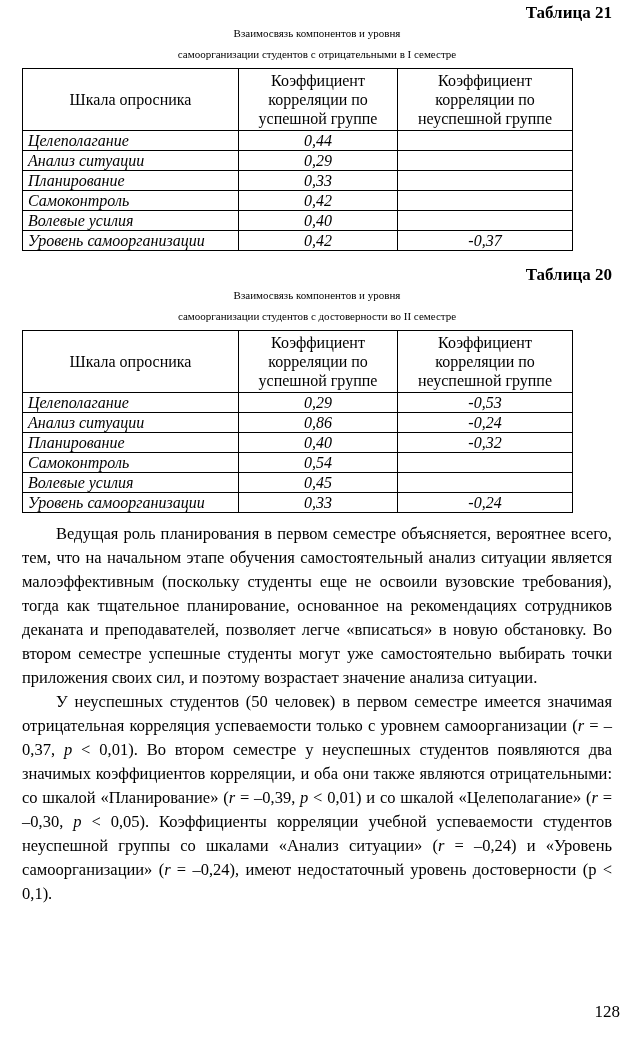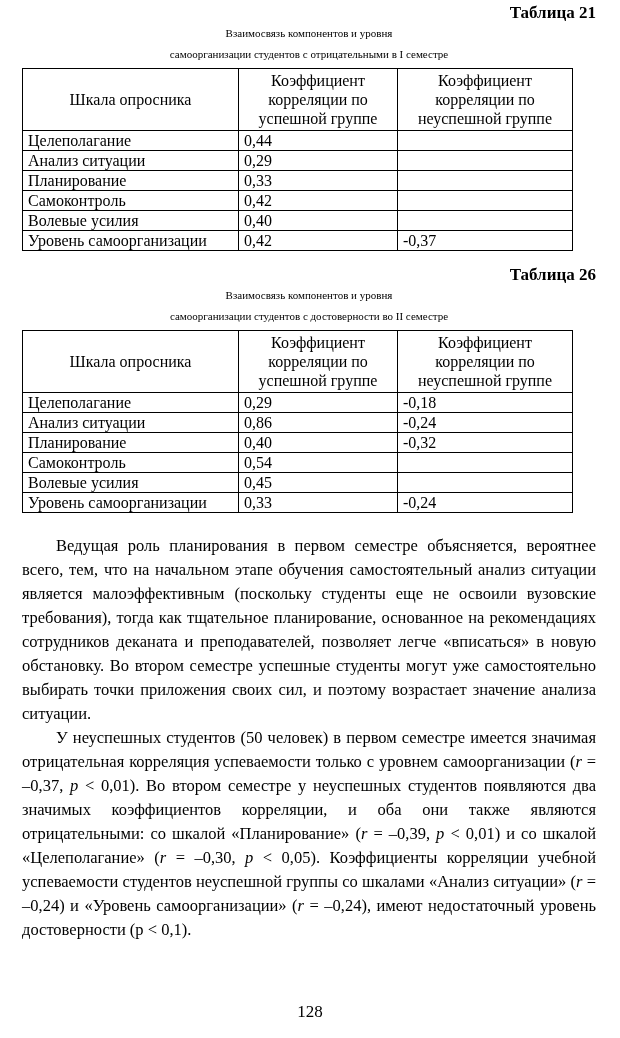--- a/index.html
+++ b/index.html
@@ -5,21 +5,21 @@
   * { box-sizing: border-box; }
   html, body { margin: 0; padding: 0; background: #ffffff; }
   .page {
     width: 620px;
     height: 1038px;
     position: relative;
     overflow: hidden;
     background: #ffffff;
     color: #000000;
     font-family: "Liberation Serif", "DejaVu Serif", serif;
-    padding: 3px 24px 0 22px;
+    padding: 3px 8px 0 22px;
   }
   .tbl-label {
     font-size: 17px;
     font-weight: bold;
     text-align: right;
     line-height: 20px;
   }
   .tbl-label.second { margin-top: 14px; }
   .tbl-caption {
     font-size: 11px;
@@ -41,37 +41,38 @@
     text-align: center;
     vertical-align: middle;
     line-height: 19px;
     padding: 2px 4px;
     margin-left: 25px;
   }
   table.data td {
     height: 20px;
     line-height: 19px;
     padding: 0 5px;
+    font-style: italic;
   }
   td.c1 { text-align: left; }
-  td.c2, td.c3 { }
-  .body-text { margin-top: 21px; }
+  td.c2, td.c3 { text-align: center; }
+  .body-text { margin-top: 9px; }
   p.body-para {
     margin: 0;
     font-size: 16.5px;
     line-height: 24px;
     text-align: justify;
     text-indent: 34px;
   }
   .page-number {
     position: absolute;
     left: 0;
     right: 0;
     bottom: 16px;
-    text-align: center;
+    text-align: right;
     font-size: 17px;
   }
 </style>
 </head>
 <body>
 
 <div class="page">
 
   <div class="tbl-label">Таблица 21</div>
   <div class="tbl-caption">
@@ -118,21 +119,21 @@
         <td class="c3"></td>
       </tr>
       <tr>
         <td class="c1">Уровень самоорганизации</td>
         <td class="c2">0,42</td>
         <td class="c3">-0,37</td>
       </tr>
     </tbody>
   </table>
 
-  <div class="tbl-label second">Таблица 26</div>
+  <div class="tbl-label second">Таблица 20</div>
   <div class="tbl-caption">
     <div>Взаимосвязь компонентов и уровня</div>
     <div>самоорганизации студентов с достоверности во II семестре</div>
   </div>
   <table class="data">
     <colgroup>
         <col style="width:216px">
         <col style="width:159px">
         <col style="width:175px">
       </colgroup>
@@ -140,21 +141,21 @@
       <tr>
         <th>Шкала опросника</th>
         <th>Коэффициент корреляции по успешной группе</th>
         <th>Коэффициент корреляции по неуспешной группе</th>
       </tr>
     </thead>
     <tbody>
       <tr>
         <td class="c1">Целеполагание</td>
         <td class="c2">0,29</td>
-        <td class="c3">-0,18</td>
+        <td class="c3">-0,53</td>
       </tr>
       <tr>
         <td class="c1">Анализ ситуации</td>
         <td class="c2">0,86</td>
         <td class="c3">-0,24</td>
       </tr>
       <tr>
         <td class="c1">Планирование</td>
         <td class="c2">0,40</td>
         <td class="c3">-0,32</td>

